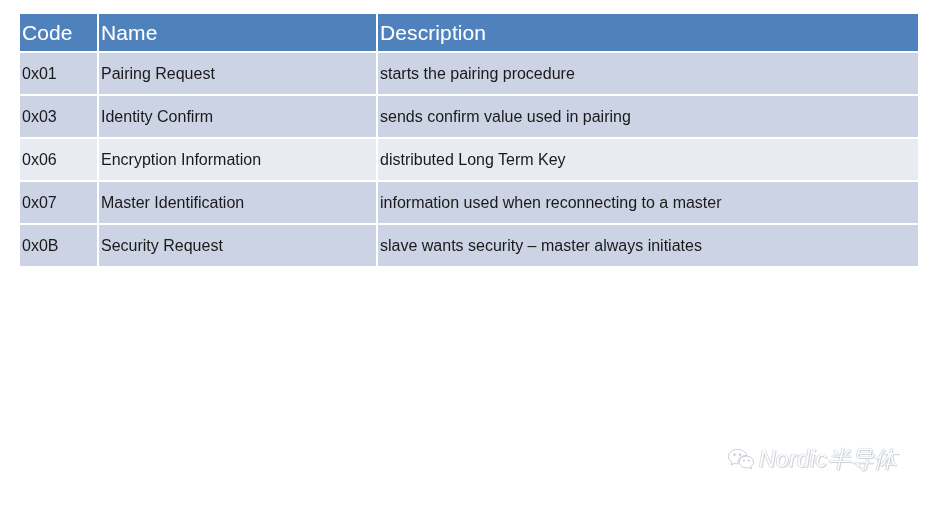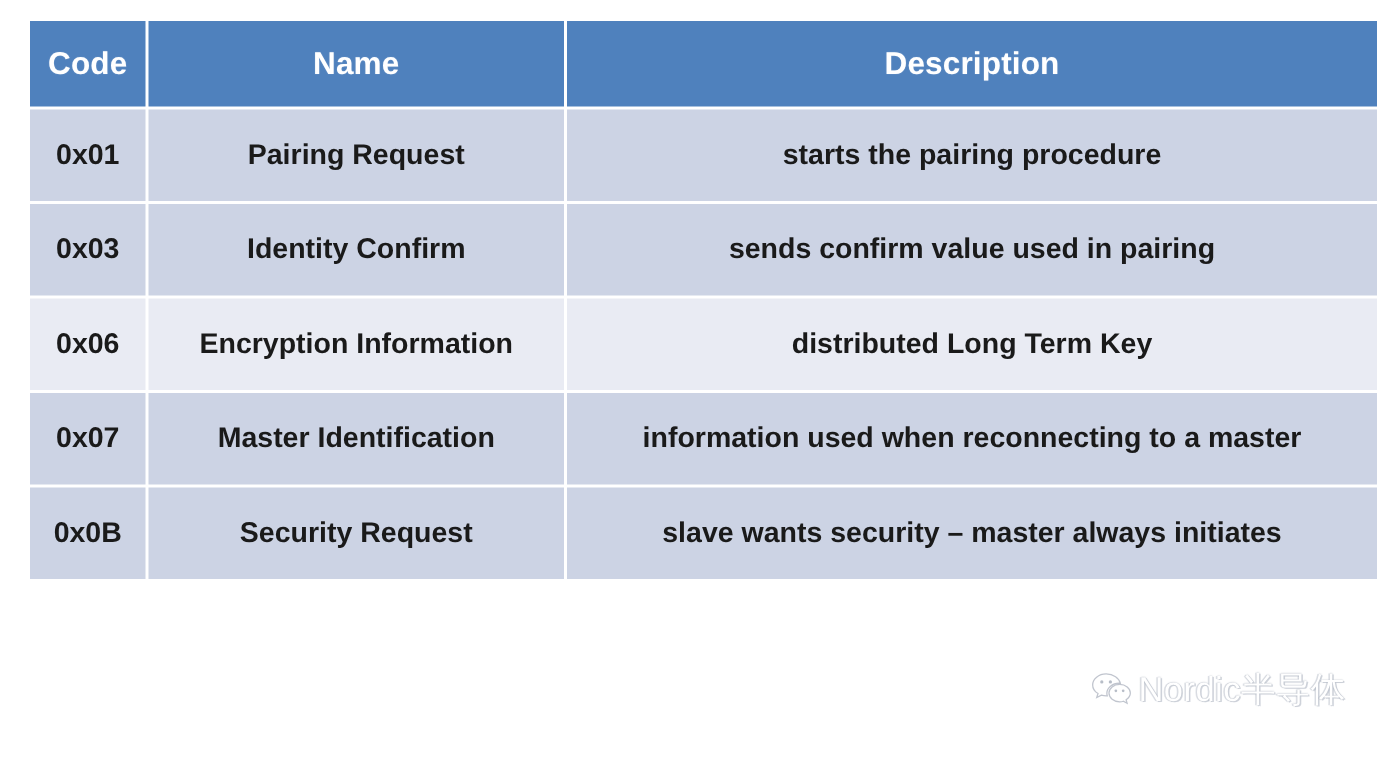--- a/index.html
+++ b/index.html
@@ -29,25 +29,25 @@
     left: 18px;
     top: 12px;
     width: 900px;
     border-collapse: separate;
     border-spacing: 2px 2px;
     table-layout: fixed;
   }
 
   #smp-table th,
   #smp-table td {
-    padding: 12px;
+    padding: 2px;
     margin: 0;
     vertical-align: middle;
-    text-align: center;
-    font-weight: bold;
+    text-align: left;
+    font-weight: normal;
   }
 
   .col-code   { width: 77px; }
   .col-name   { width: 277px; }
   .col-desc   { width: 540px; }
 
   thead tr th {
     background: #4f81bd;
     color: #ffffff;
     font-size: 21px;
@@ -55,21 +55,21 @@
     height: 33px;
     line-height: 33px;
     padding-left: 9px;
     letter-spacing: 0.1px;
     text-shadow: 0 0 1px rgba(255,255,255,0.25);
   }
 
   tbody tr td {
     height: 37px;
     line-height: 37px;
-    font-size: 19px;
+    font-size: 16px;
     color: #1a1a1a;
     padding-left: 9px;
     white-space: nowrap;
     overflow: hidden;
   }
 
   tbody tr.row-odd td {
     background: #ccd3e4;
   }
   tbody tr.row-even td {
@@ -89,20 +89,21 @@
   }
   #watermark .wm-text {
     font-size: 23px;
     color: #ffffff;
     text-shadow:
        0 0 1px rgba(110,120,140,0.95),
        1px 1px 0 rgba(130,140,160,0.55),
       -1px 0 0 rgba(130,140,160,0.35);
     letter-spacing: 0.3px;
     white-space: nowrap;
+    font-style: italic;
   }
   #watermark .wm-icon {
     width: 30px;
     height: 30px;
     flex: 0 0 30px;
     position: relative;
   }
   #watermark .wm-icon svg {
     display: block;
   }

